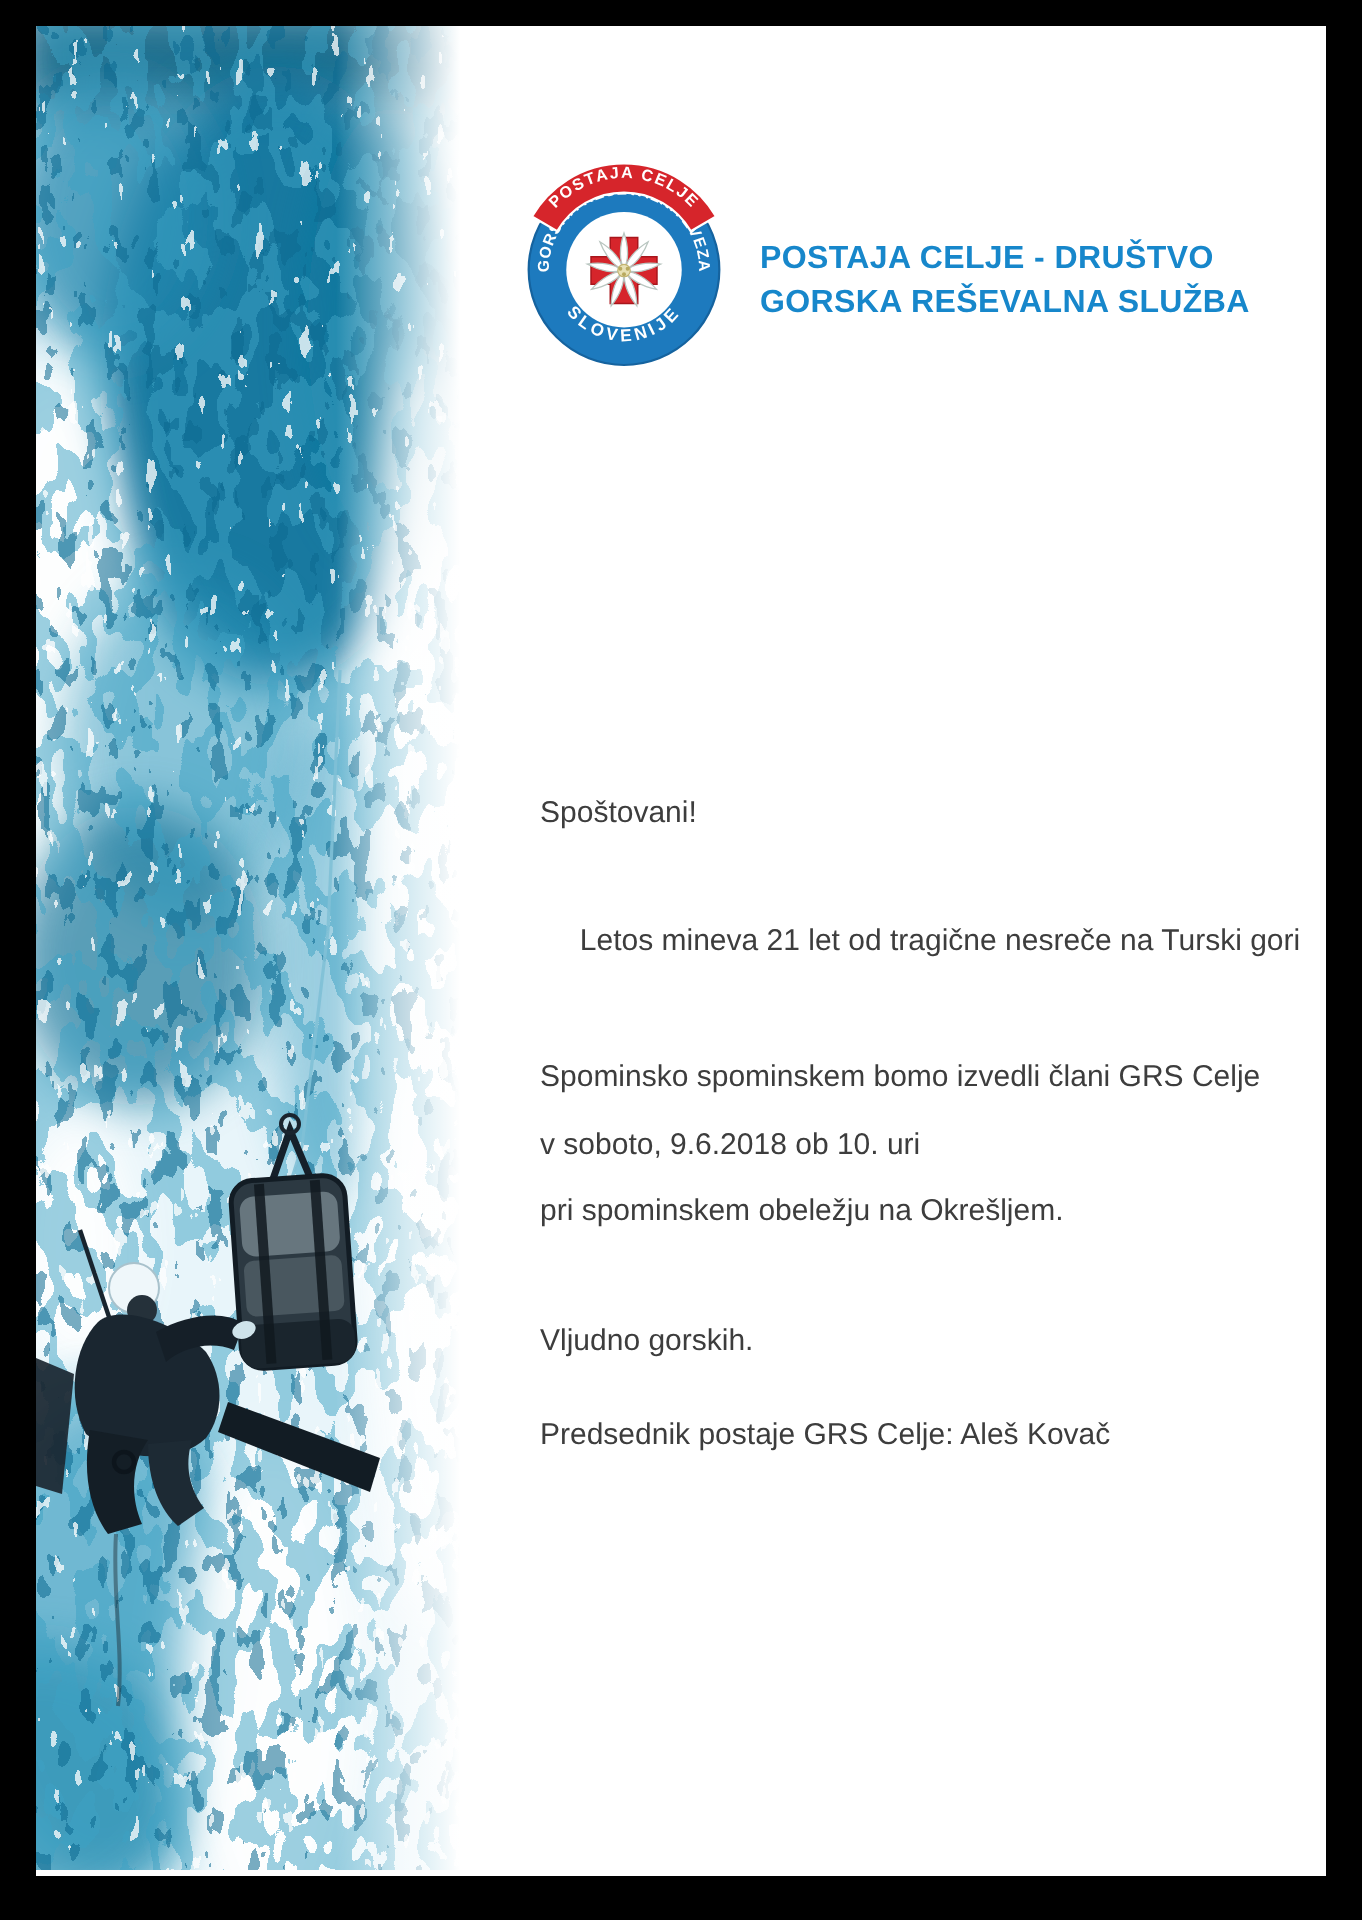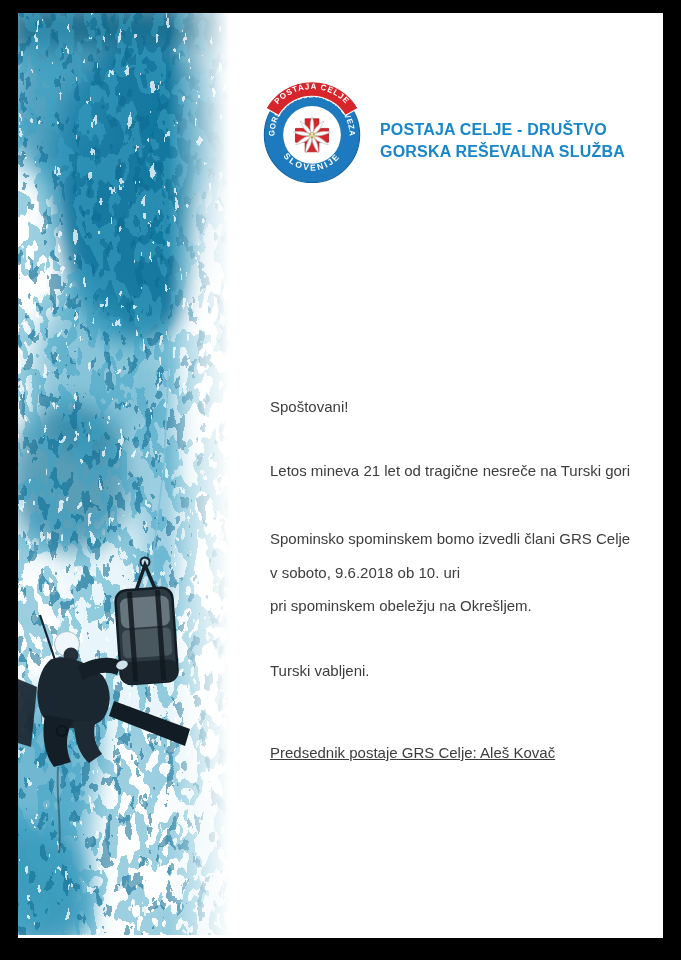--- a/index.html
+++ b/index.html
@@ -32,29 +32,29 @@
     white-space: nowrap;
   }
   .letter p, .letter div.pline {
     position: absolute; margin: 17px;
     left: 235px;
     font-size: 15px; line-height: 23px;
     color: #3d3d3d;
     white-space: nowrap;
   }
   .multiline { white-space: normal !important; width: 400px; }
-  .multiline div { line-height: 23px; }
+  .multiline div { line-height: 23px; text-align: center; }
   .bold { font-weight: 400; }
   .t-salutation { top: 365px; }
   .t-para1 { top: 429px; }
   .t-invite { top: 497px; }
   .t-date { top: 531px; }
   .t-place { top: 564px; }
   .t-closing { top: 629px; }
-  .t-signature { top: 711px; text-decoration: underline; }
+  .t-signature { top: 676px; }
   .logo text { font-family: "Liberation Sans", sans-serif; }
 </style>
 </head>
 <body>
 
 <div class="paper">
 
   <svg class="photo" viewBox="0 0 212 922" preserveAspectRatio="none">
     <defs>
       <filter id="blur12" x="-40%" y="-40%" width="180%" height="180%">
@@ -192,18 +192,18 @@
     <div class="pline t-para1 multiline">
       <div>Letos mineva 21 let od tragične nesreče na Turski gori</div>
     </div>
 
     <p class="t-invite">Spominsko spominskem bomo izvedli člani GRS Celje</p>
 
     <p class="t-date bold">v soboto, 9.6.2018 ob 10. uri</p>
 
     <p class="t-place"><span class="bold">pri spominskem obeležju na Okrešljem</span><span>.</span></p>
 
-    <p class="t-closing">Turski vabljeni.</p>
+    <p class="t-closing">Vljudno gorskih.</p>
 
     <p class="t-signature">Predsednik postaje GRS Celje: Aleš Kovač</p>
   </div>
 
 </div>
 
 </body></html>

